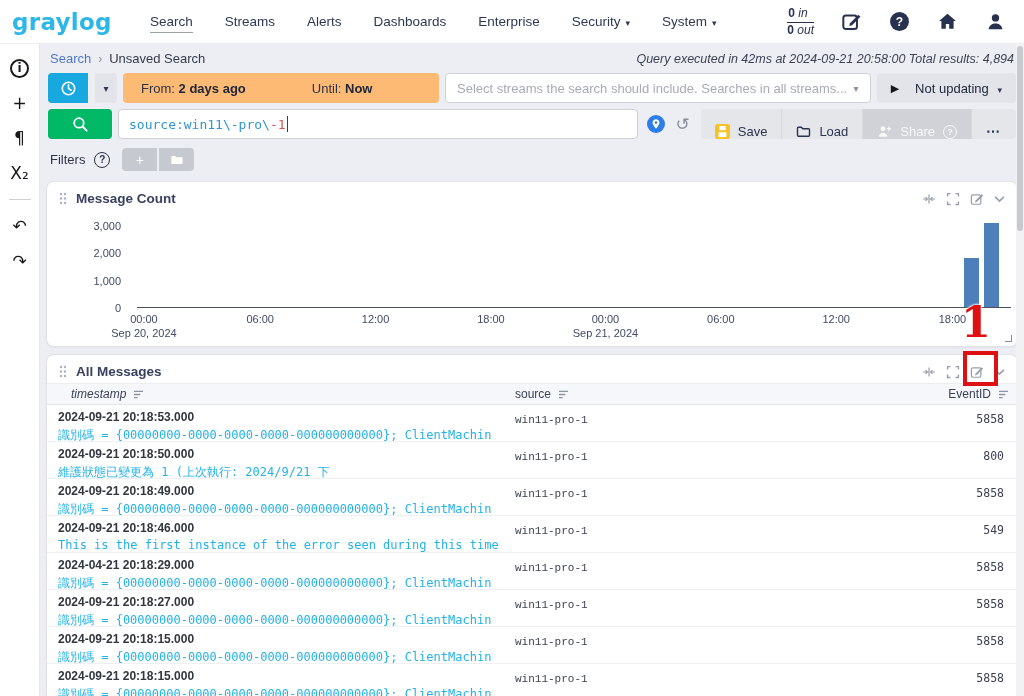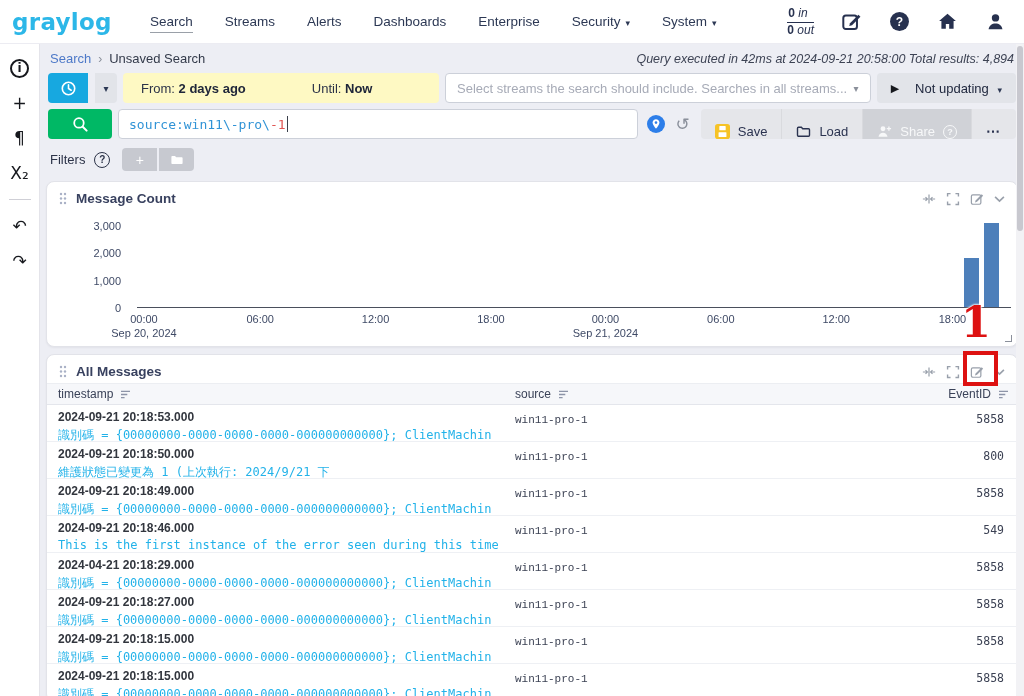--- a/index.html
+++ b/index.html
@@ -45,21 +45,21 @@
   .crumb-cur { color:#333a4a; }
   .status { font-style:italic; color:#3d4354; font-size:12.5px; }
   
   .row1 { display:flex; gap:6px; height:30px; margin:3px 2px 6px; }
   .tr-btn { width:40px; background:#17a8e0; border-radius:4px 0 0 4px;
             display:grid; place-items:center; cursor:pointer; }
   .tr-btn svg { width:17px; height:17px; }
   .tr-caret { width:22px; background:#e2e4e9; border-radius:0 4px 4px 0;
               display:grid; place-items:center; font-size:10px; color:#2c3854;
               cursor:pointer; margin-left:1px; }
-  .fromuntil { background:#fef9c3; border-radius:4px; display:flex; align-items:center;
+  .fromuntil { background:#fdba74; border-radius:4px; display:flex; align-items:center;
                padding:0 18px; gap:66px; font-size:13px; color:#2c3348; width:316px; }
   .fromuntil b { color:#20273a; }
   .streams { flex:1; background:#fff; border:1px solid #ccd0d9; border-radius:4px;
              display:flex; align-items:center; padding:0 11px; }
   .streams input { border:0; outline:0; flex:1; font-size:13px; color:#59606e;
                    font-family:"Liberation Sans",sans-serif; background:transparent; }
   .streams input::placeholder { color:#a7abb7; }
   .streams .sel-caret { color:#8a8f9a; font-size:10px; margin-left:8px; }
   .refresh-group { background:#e2e4e9; border-radius:4px; display:flex; align-items:center;
                    padding:0 14px; gap:16px; font-size:13px; color:#21293f; cursor:pointer; }
@@ -123,21 +123,21 @@
            white-space:nowrap; }
   .xtick .sub { display:block; margin-top:2px; }
   .resize-h { position:absolute; right:5px; bottom:4px; width:7px; height:7px;
               border-right:1.5px solid #8b909b; border-bottom:1.5px solid #8b909b;
               cursor:nwse-resize; }
   
   .thead { position:relative; background:#f6f7fa; border-top:1px solid #eceef2;
            border-bottom:1px solid #e4e6ec; height:22px; font-size:12px; color:#3a4258; }
   .th { display:inline-flex; align-items:center; gap:7px; position:absolute; top:3px;
         cursor:pointer; }
-  .th.c-ts  { left:11px; }
+  .th.c-ts  { left:24px;font-style:italic; }
   .th.c-src { left:468px; }
   .th.c-evt { right:8px; }
   .sort { width:11px; height:9px; color:#8d94a8; line-height:0; }
   .sort svg { width:100%; height:100%; }
   .msg-row { position:relative; border-bottom:1px solid #eef0f4; padding:5px 120px 20px 11px;
              height:37px; cursor:pointer; }
   .msg-row .ts { font-size:12px; font-weight:700; color:#32363e; }
   .msg-row .msg { font-family:"DejaVu Sans Mono",monospace; font-size:12px; color:#22b2e9;
                   margin-top:3px; white-space:nowrap; overflow:hidden; max-width:445px; }
   .msg-row .src { position:absolute; left:468px; top:9px;

